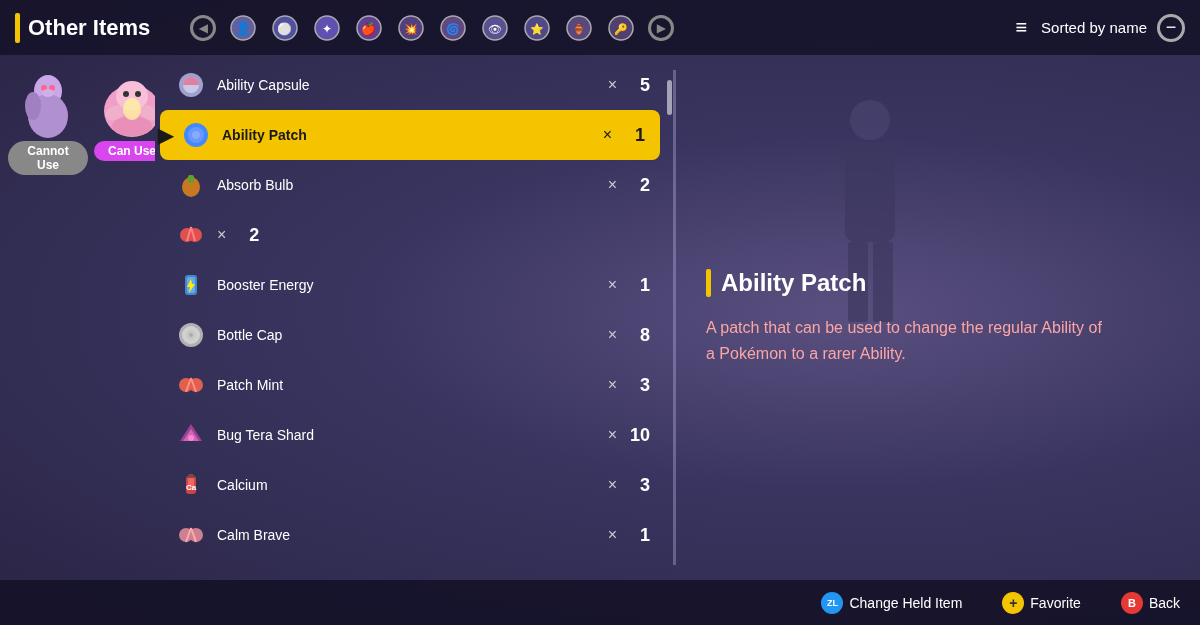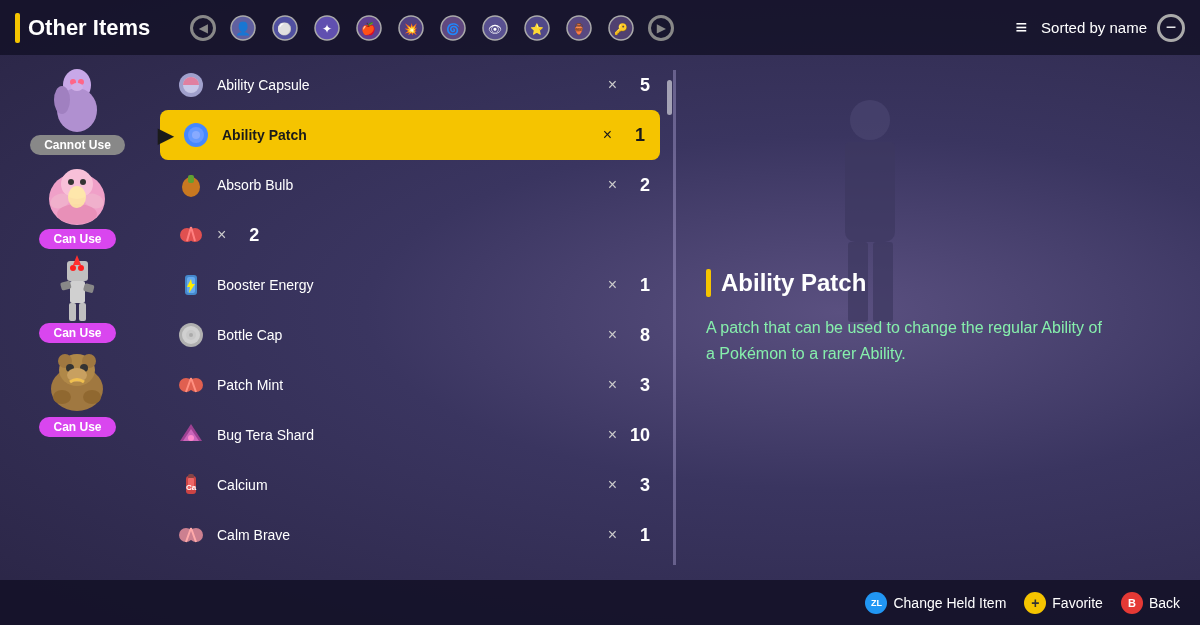--- a/index.html
+++ b/index.html
@@ -111,22 +111,22 @@
       right: 0;
       bottom: 45px;
       display: flex;
       z-index: 5;
     }
 
     
     .party-panel {
       width: 155px;
       display: flex;
-      flex-direction: column;
-      padding: 10px 8px;
+      flex-direction: row;
+      padding: 16px 8px;
       gap: 4px;
       overflow-y: auto;
     }
 
     .party-member {
       display: flex;
       flex-direction: column;
       align-items: center;
     }
 
@@ -246,39 +246,39 @@
       flex-shrink: 0;
     }
 
     .detail-title {
       color: white;
       font-size: 24px;
       font-weight: bold;
     }
 
     .detail-description {
-      color: #86efac;
+      color: #fca5a5;
       font-size: 16px;
       line-height: 1.6;
       max-width: 400px;
     }
 
     
     .bottom-bar {
       position: absolute;
       bottom: 0;
       left: 0;
       right: 0;
       height: 45px;
       background: rgba(20, 18, 40, 0.9);
       display: flex;
       align-items: center;
       justify-content: flex-end;
       padding: 0 20px;
-      gap: 18px;
+      gap: 40px;
       z-index: 10;
     }
 
     .bottom-action {
       display: flex;
       align-items: center;
       gap: 6px;
       color: white;
       font-size: 14px;
     }

